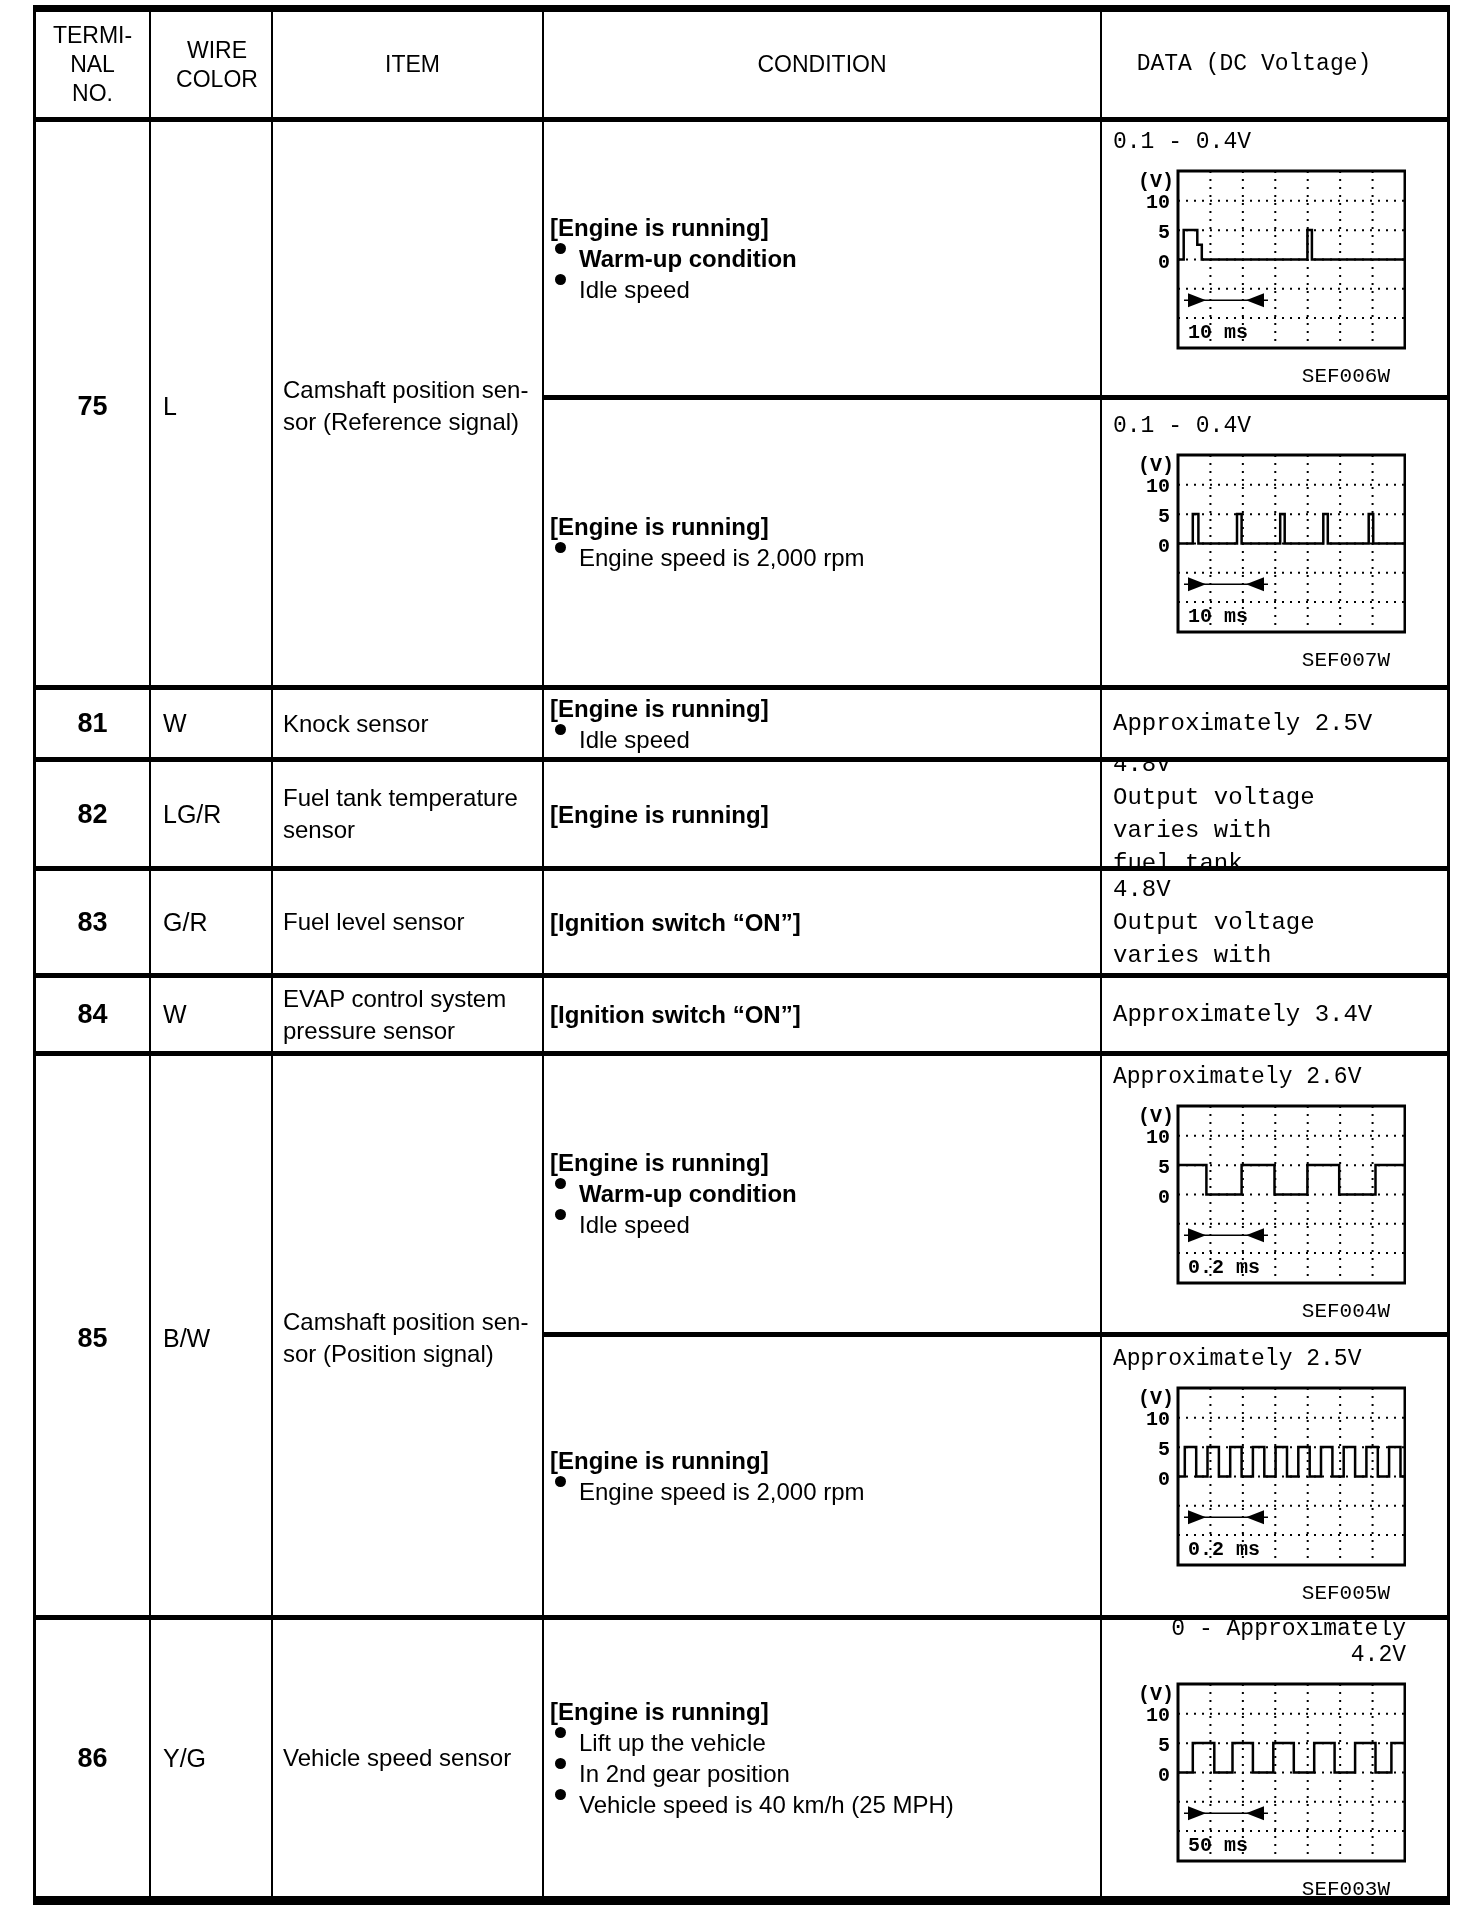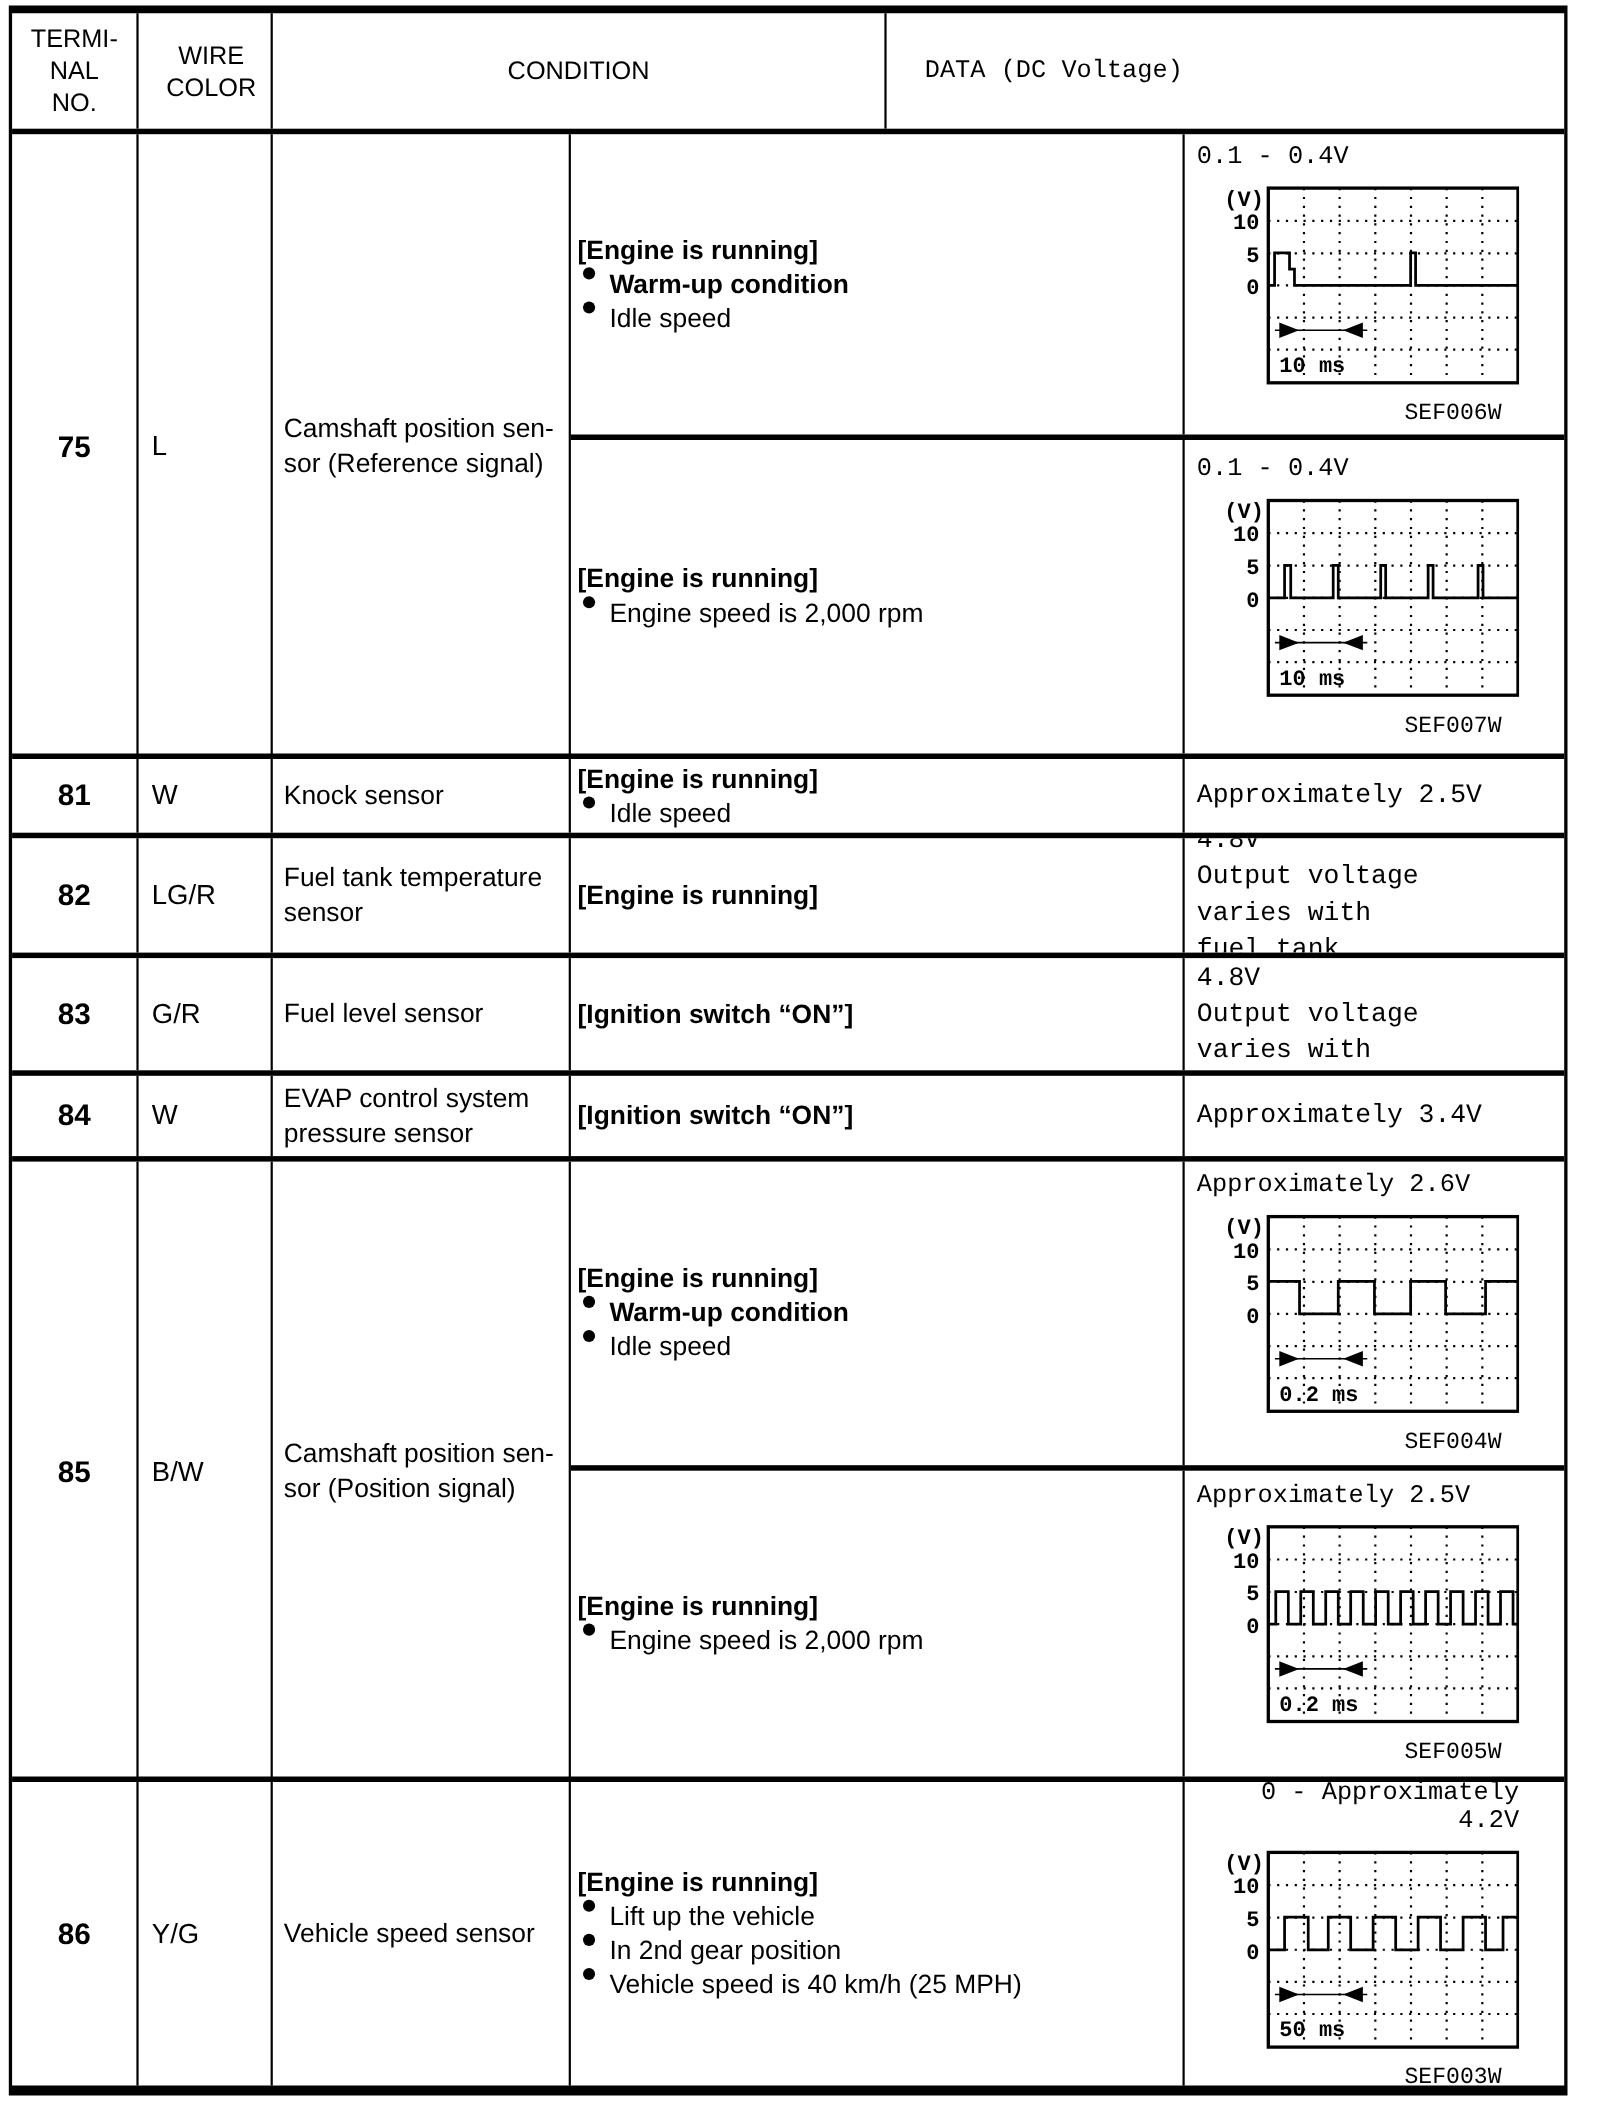--- a/index.html
+++ b/index.html
@@ -1,18 +1,18 @@
 <!DOCTYPE html>
 <html><head>
 <meta charset="utf-8">
 <style>
   html,body{margin:0;padding:0;background:#fff;}
   .page{position:relative;width:1472px;height:1926px;background:#ffffff;overflow:hidden;
         font-family:"Liberation Sans","DejaVu Sans",sans-serif;color:#000;}
-  .tbl{position:absolute;left:8px;top:5px;width:1411px;
+  .tbl{position:absolute;left:33px;top:5px;width:1411px;
        border:3px solid #000;border-top-width:7px;border-bottom-width:9px;background:#fff;}
   .row{display:flex;border-bottom:5px solid #000;box-sizing:border-box;}
   .row.last{border-bottom:none;}
   .cell{border-right:2px solid #000;box-sizing:border-box;display:flex;align-items:center;overflow:hidden;}
   .c1{width:115px;justify-content:center;font-size:27px;font-weight:bold;}
   .c2{width:122px;padding-left:12px;font-size:25px;}
   .c3{width:271px;padding-left:10px;font-size:24px;line-height:32px;white-space:pre-line;}
   .c4{width:558px;}
   .c5{width:304px;border-right:none;font-family:Liberation Mono, monospace;}
   .rt{display:flex;flex-direction:column;width:903px;box-sizing:border-box;}
@@ -54,20 +54,21 @@
 
 <div class="page">
   <div class="tbl">
 
     <div class="row hrow h-hdr">
       <div class="cell c1 hc">TERMI-
 NAL
 NO.</div>
       <div class="cell c2 hc">WIRE
 COLOR</div>
+      <div class="cell c3 hc">ITEM</div>
       <div class="cell c4 hc">CONDITION</div>
       <div class="cell c5 hc">DATA (DC Voltage)</div>
     </div>
 
     <div class="row h-75">
       <div class="cell c1 h-75">75</div>
       <div class="cell c2 h-75">L</div>
       <div class="cell c3 h-75">Camshaft position sen-
 sor (Reference signal)</div>
       <div class="rt">

